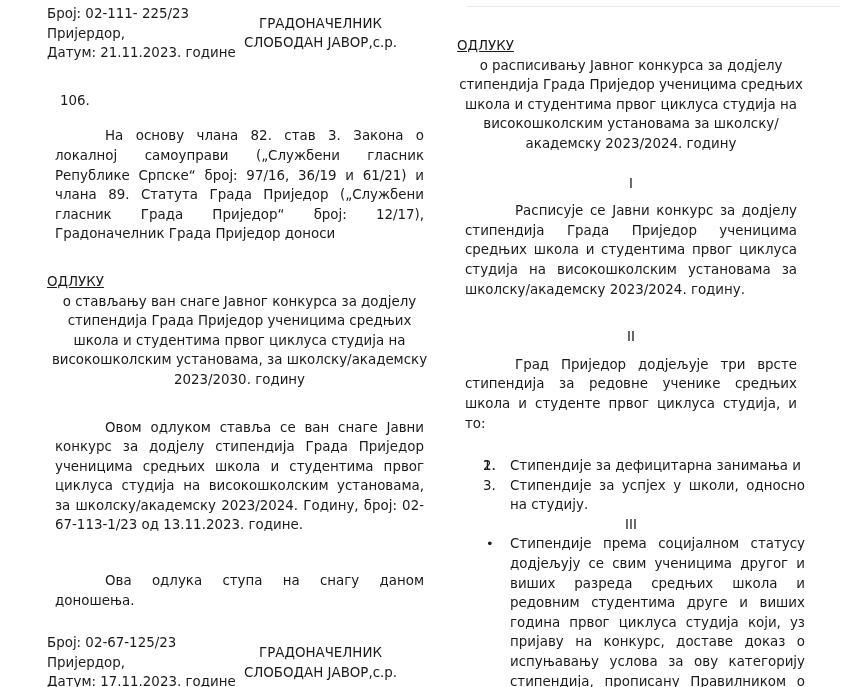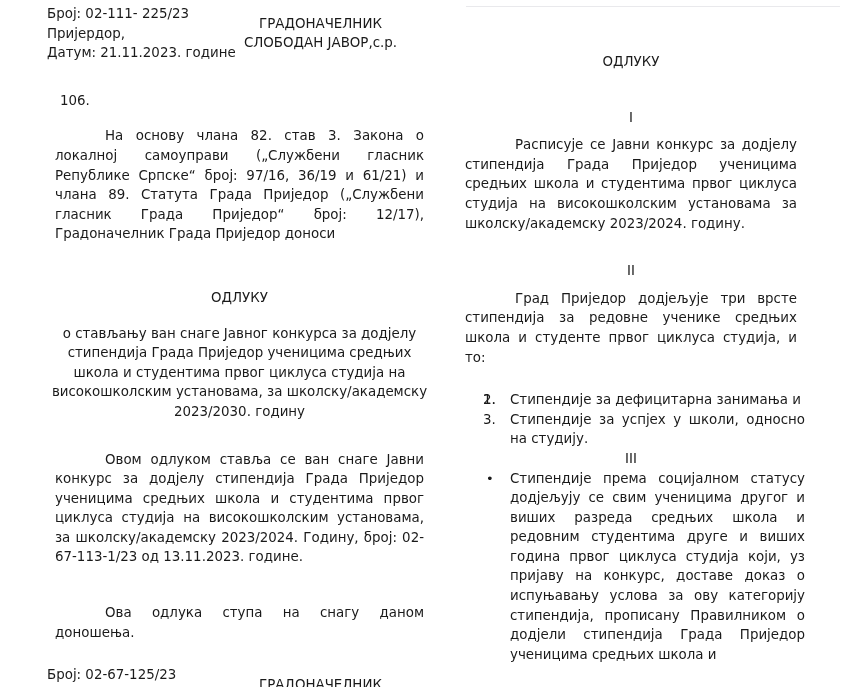--- a/index.html
+++ b/index.html
@@ -83,22 +83,22 @@
     margin: 0;
     padding-left: 13px;
   }
 
   .roman {
     text-align: center;
     margin: 0;
   }
 
   .heading-title {
-    text-align: center;
-    margin: 16px;
+    margin: 0;
+    text-decoration: underline;
   }
 
   
   ol.num-list, ul.bul-list {
     margin: 0;
     padding: 0;
     list-style: none;
   }
   ol.num-list > li {
     position: relative;
@@ -189,20 +189,21 @@
         <div class="line">ГРАДОНАЧЕЛНИК</div>
         <div class="line">СЛОБОДАН ЈАВОР,с.р.</div>
       </div>
     </div>
 
   </div>
 
   <div class="column col-right blk">
 
     <p class="heading-title">ОДЛУКУ</p>
+    <p class="p-center">о расписивању Јавног конкурса за додјелу стипендија Града Приједор  ученицима средњих школа и студентима првог циклуса студија на високошколским установама за школску/академску 2023/2024. годину</p>
 
     <div class="spacer-md"></div>
 
     <p class="roman">I</p>
     <p class="p-just indent">Расписује се Јавни конкурс за додјелу стипендија Града Приједор ученицима средњих школа и студентима првог циклуса студија на високошколским установама за школску/академску 2023/2024. годину.</p>
 
     <div class="spacer-md"></div>
 
     <p class="roman">II</p>
     <p class="p-just indent">Град Приједор додјељује три врсте стипендија за редовне ученике средњих школа и студенте првог циклуса студија, и то:</p>

